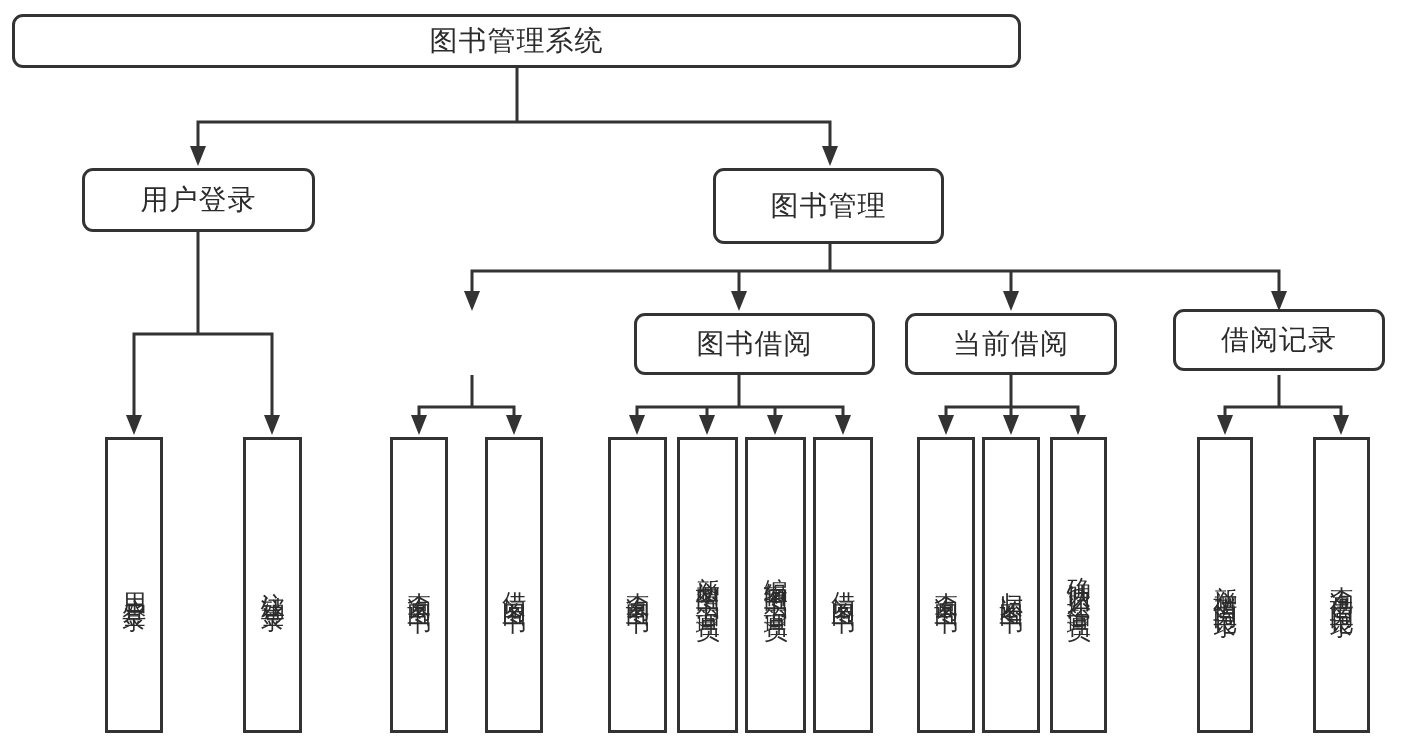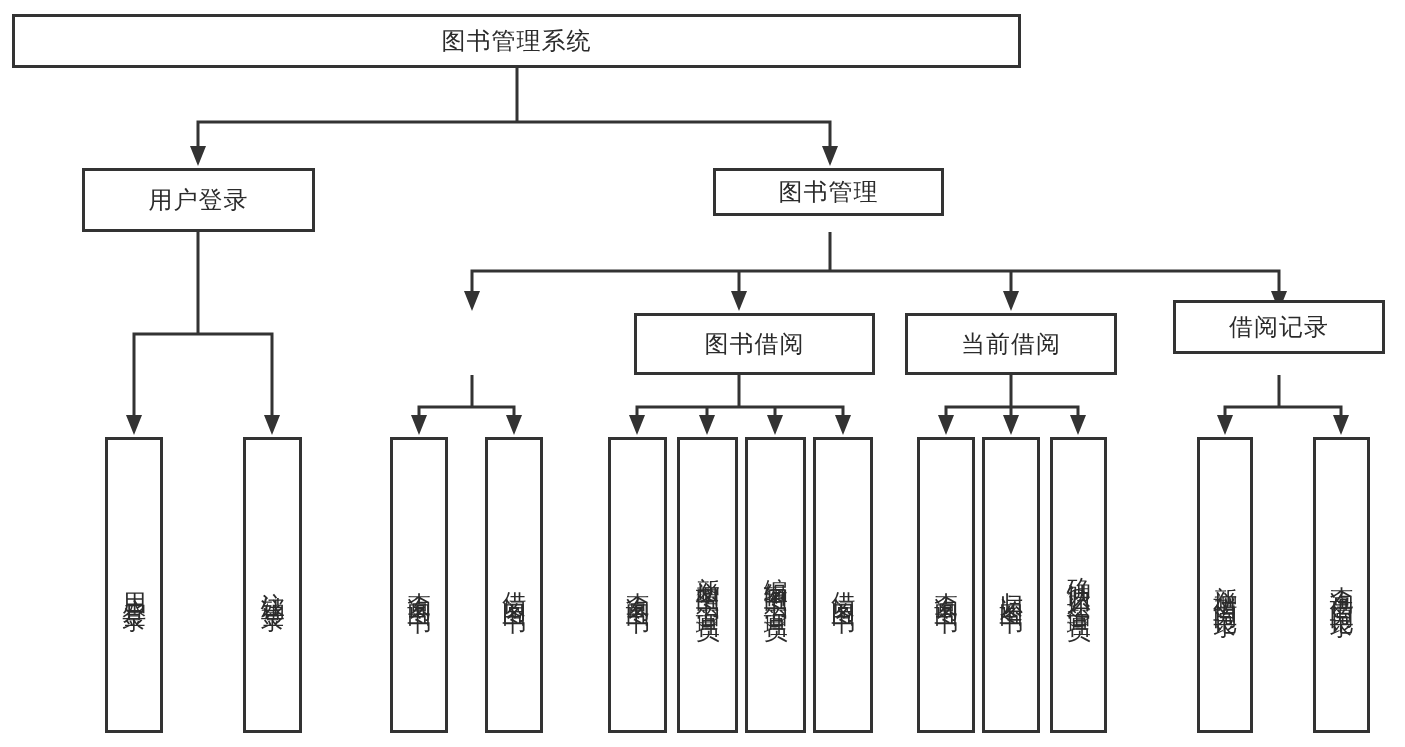--- a/index.html
+++ b/index.html
@@ -21,21 +21,21 @@
     position: absolute;
     box-sizing: border-box;
     background: #ffffff;
     border: 3px solid #333333;
     display: flex;
     align-items: center;
     justify-content: center;
     color: #2b2b2b;
     z-index: 2;
   }
-  .hnode { font-size: 24px; letter-spacing: 1px; }
+  .hnode { font-size: 28px; letter-spacing: 1px; border-radius: 11px; }
   .vnode span {
     writing-mode: vertical-lr;
     text-orientation: mixed;
     font-size: 24px;
     letter-spacing: 6px;
     line-height: 1.1;
     white-space: nowrap;
   }
   #watermark {
     position: absolute;
@@ -103,31 +103,31 @@
     </g>
   </svg>
 
   <div class="node hnode" style="left:12px; top:14px; width:1009px; height:54px;">
     <span>图书管理系统</span>
   </div>
 
   <div class="node hnode" style="left:82px; top:168px; width:233px; height:64px;">
     <span>用户登录</span>
   </div>
-  <div class="node hnode" style="left:713px; top:168px; width:231px; height:48px;">
+  <div class="node hnode" style="left:713px; top:168px; width:231px; height:76px;">
     <span>图书管理</span>
   </div>
 
   <div class="node hnode" style="left:634px; top:313px; width:241px; height:62px;">
     <span>图书借阅</span>
   </div>
   <div class="node hnode" style="left:905px; top:313px; width:212px; height:62px;align-items:center;">
     <span>当前借阅</span>
   </div>
-  <div class="node hnode" style="left:1173px; top:300px; width:212px; height:54px;">
+  <div class="node hnode" style="left:1173px; top:309px; width:212px; height:62px;">
     <span>借阅记录</span>
   </div>
 
   <div class="node vnode" style="left:105px; top:437px; width:58px; height:296px;">
     <span>用户登录</span>
   </div>
   <div class="node vnode" style="left:243px; top:437px; width:59px; height:296px;">
     <span>注销登录</span>
   </div>
 

